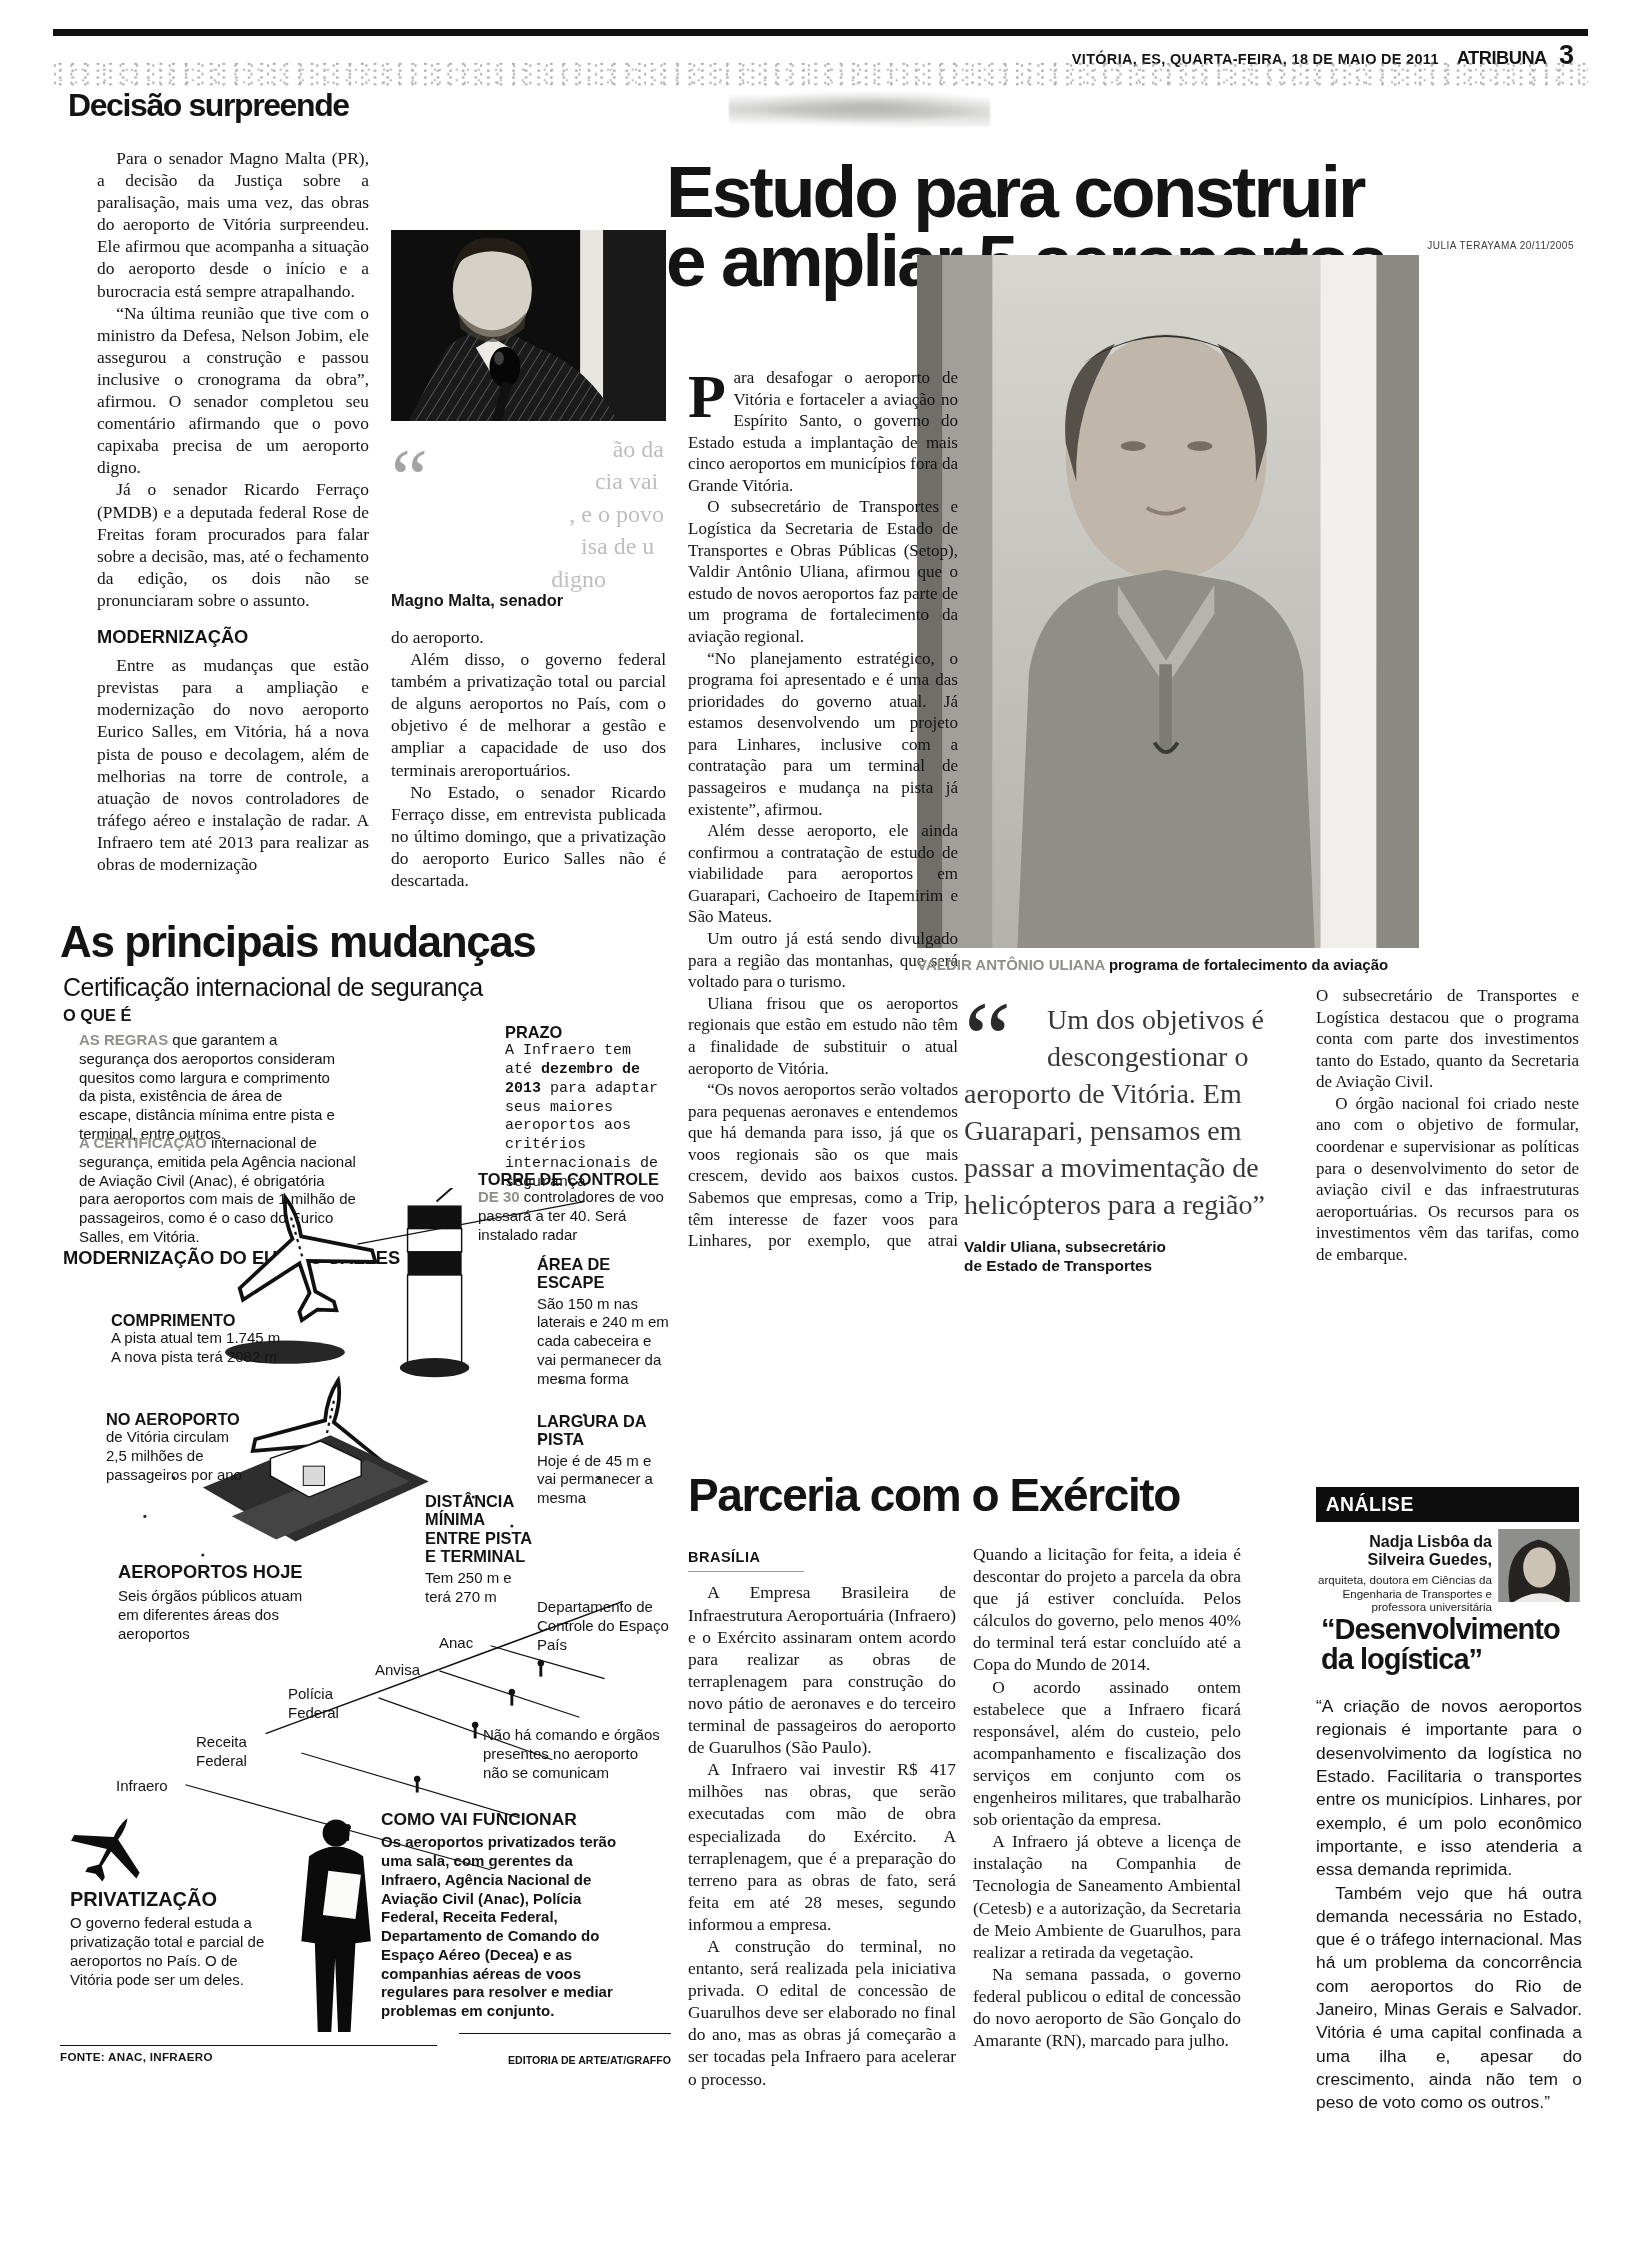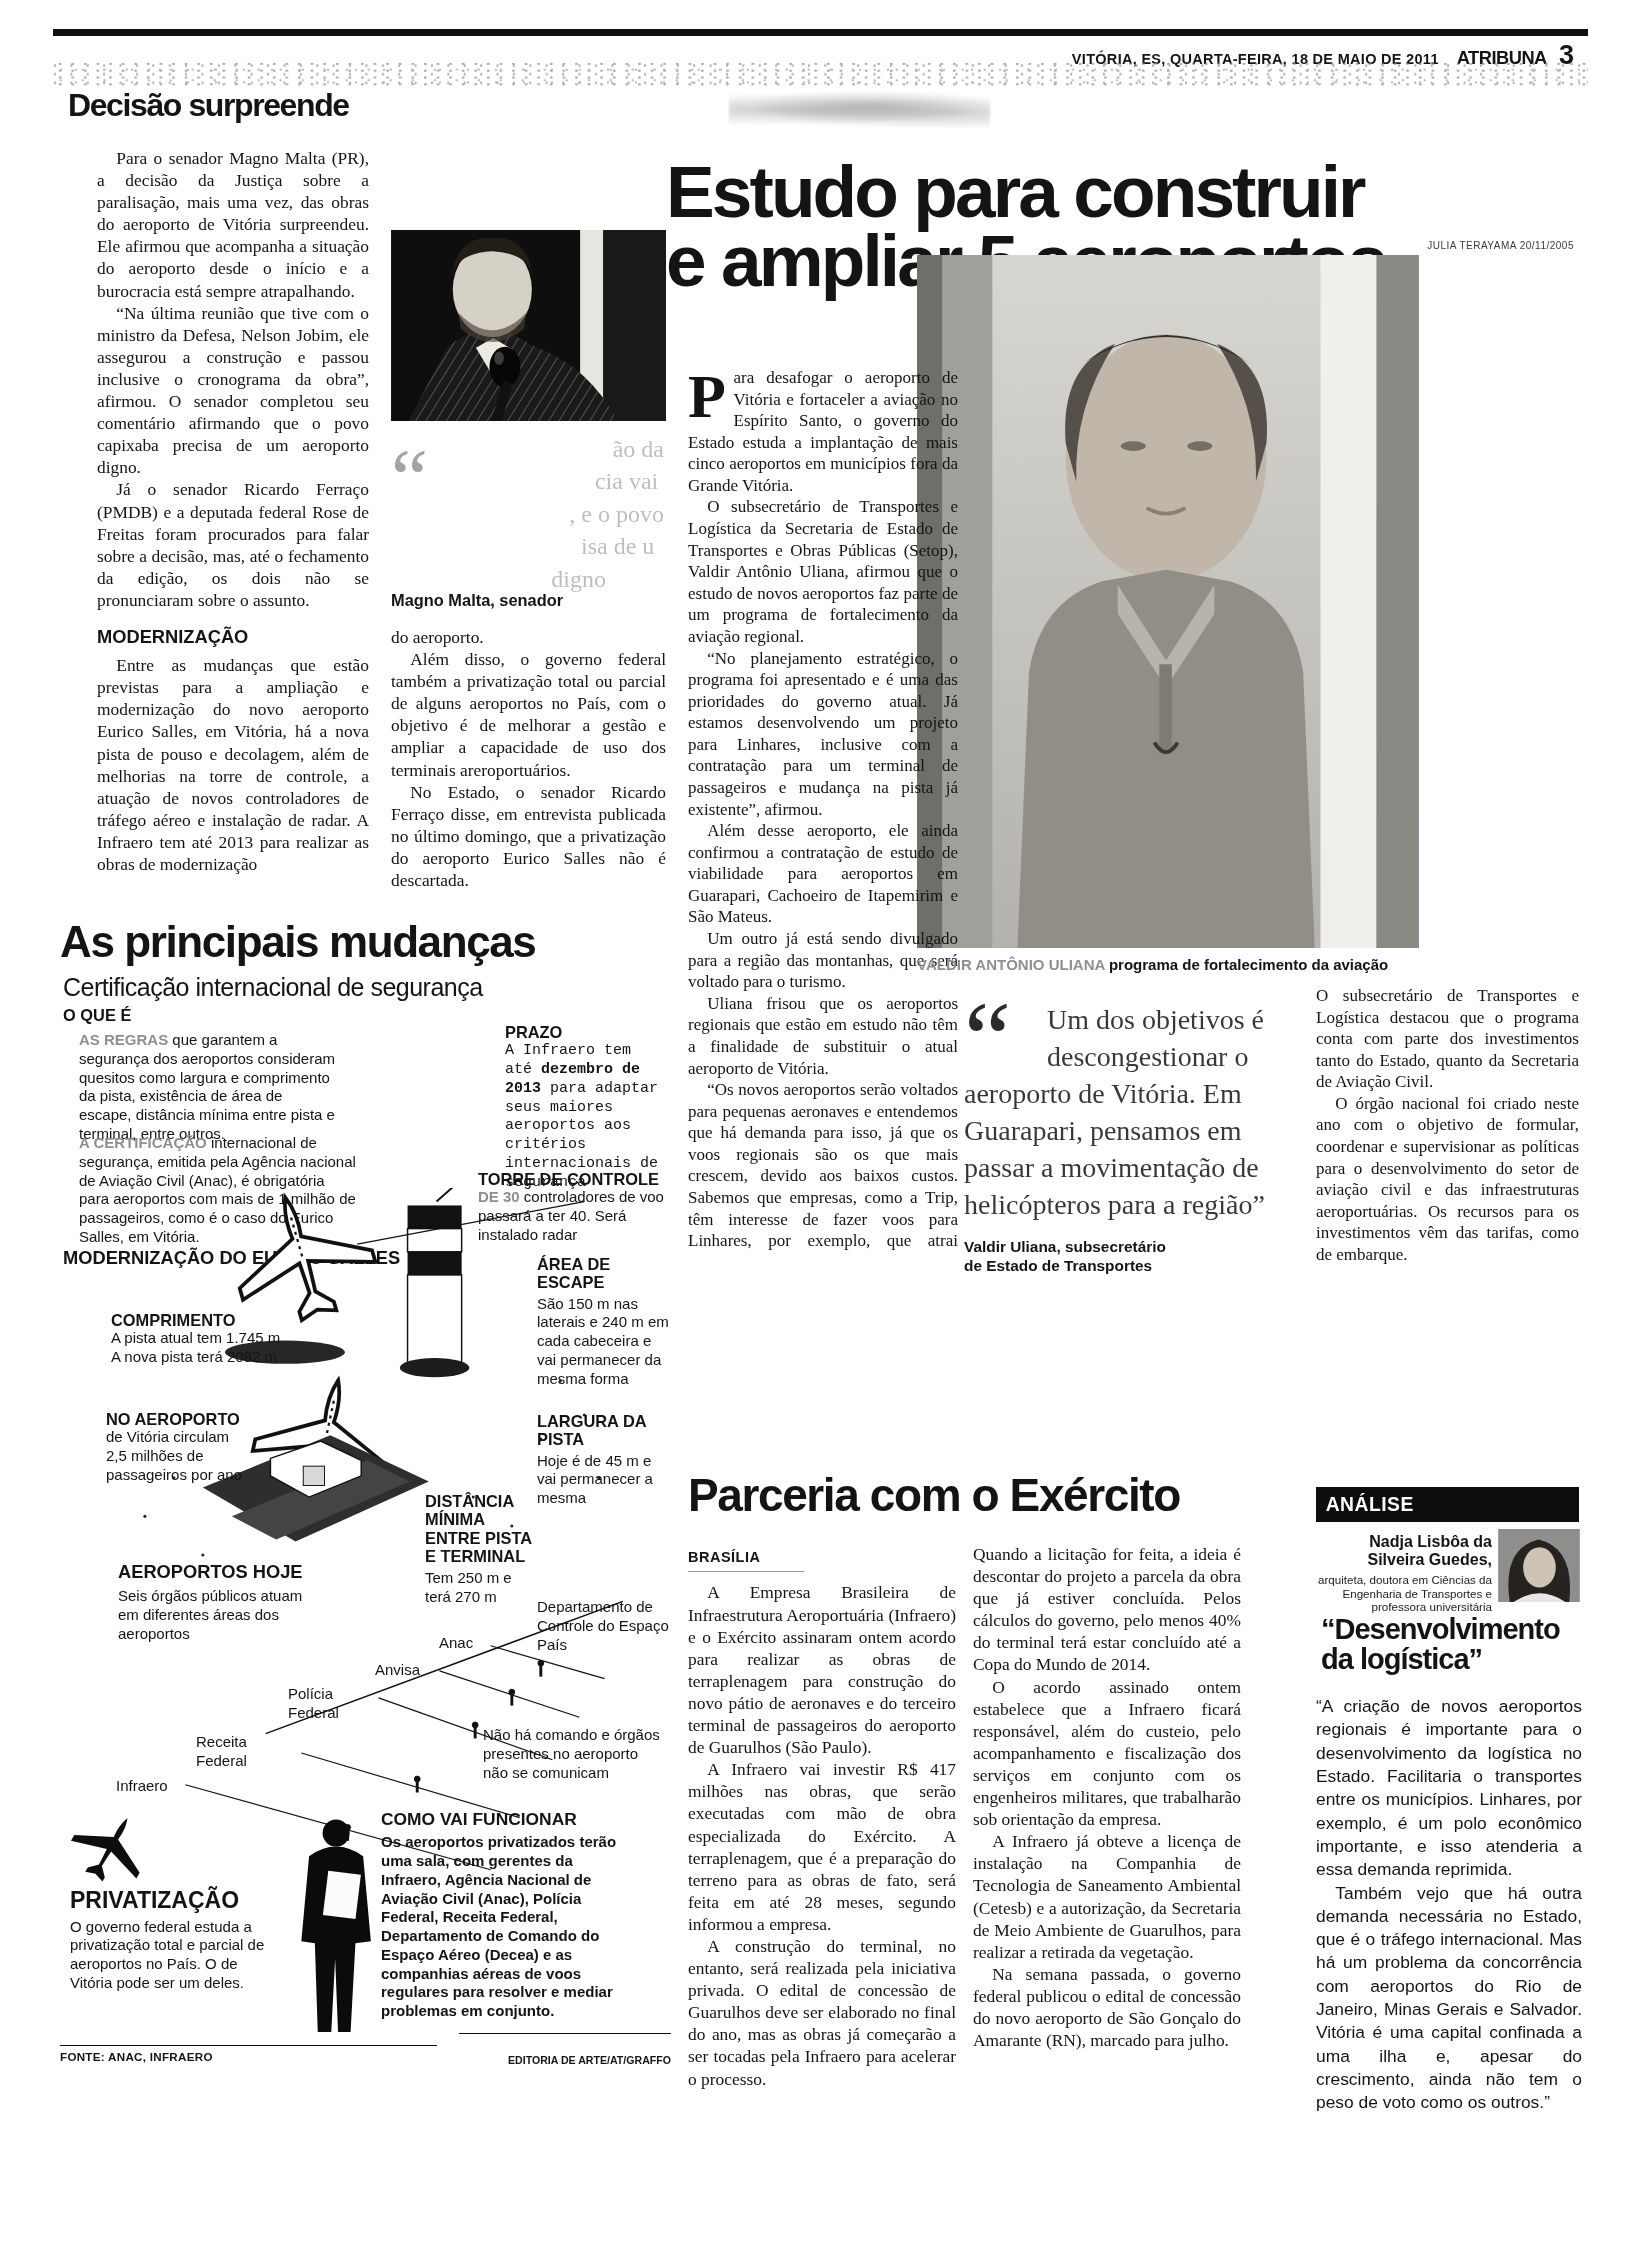--- a/index.html
+++ b/index.html
@@ -310,21 +310,21 @@
   <div class="abs info-t" style="left:116px;top:1777px;">Infraero</div>
 
   <div class="abs info-t" style="left:483px;top:1726px;width:183px;">Não há comando e órgãos presentes no aeroporto não se comunicam</div>
 
   <div class="abs" style="left:381px;top:1810px;width:246px;">
     <div class="info-h" style="font-size:17.4px;">COMO VAI FUNCIONAR</div>
     <div class="info-t" style="margin-top:3.9px;font-weight:bold;">Os aeroportos privatizados terão uma sala, com gerentes da Infraero, Agência Nacional de Aviação Civil (Anac), Polícia Federal, Receita Federal, Departamento de Comando do Espaço Aéreo (Decea) e as companhias aéreas de voos regulares para resolver e mediar problemas em conjunto.</div>
   </div>
 
   <div class="abs" style="left:70px;top:1888px;width:198px;">
-    <div class="info-h" style="font-size:23px;">PRIVATIZAÇÃO</div>
+    <div class="info-h" style="font-size:20px;">PRIVATIZAÇÃO</div>
     <div class="info-t" style="margin-top:3.9px;">O governo federal estuda a privatização total e parcial de aeroportos no País. O de Vitória pode ser um deles.</div>
   </div>
 
   <div class="abs sans" style="left:60px;top:2045px;width:377px;border-top:1.9px solid #111;padding-top:3.9px;font-weight:bold;font-size:11.6px;letter-spacing:0.3px;">FONTE: ANAC, INFRAERO</div>
 
   <div class="abs sans" style="left:459px;top:2033px;width:212px;text-align:right;font-weight:bold;font-size:10.6px;border-top:1px solid #111;padding-top:20px;">EDITORIA DE ARTE/AT/GRAFFO</div>
 
   <div class="abs hl" style="left:688px;top:1468px;font-size:46px;">Parceria com o Exército</div>
 
   <div class="abs" style="left:688px;top:1549px;width:268px;font-size:17.4px;">

